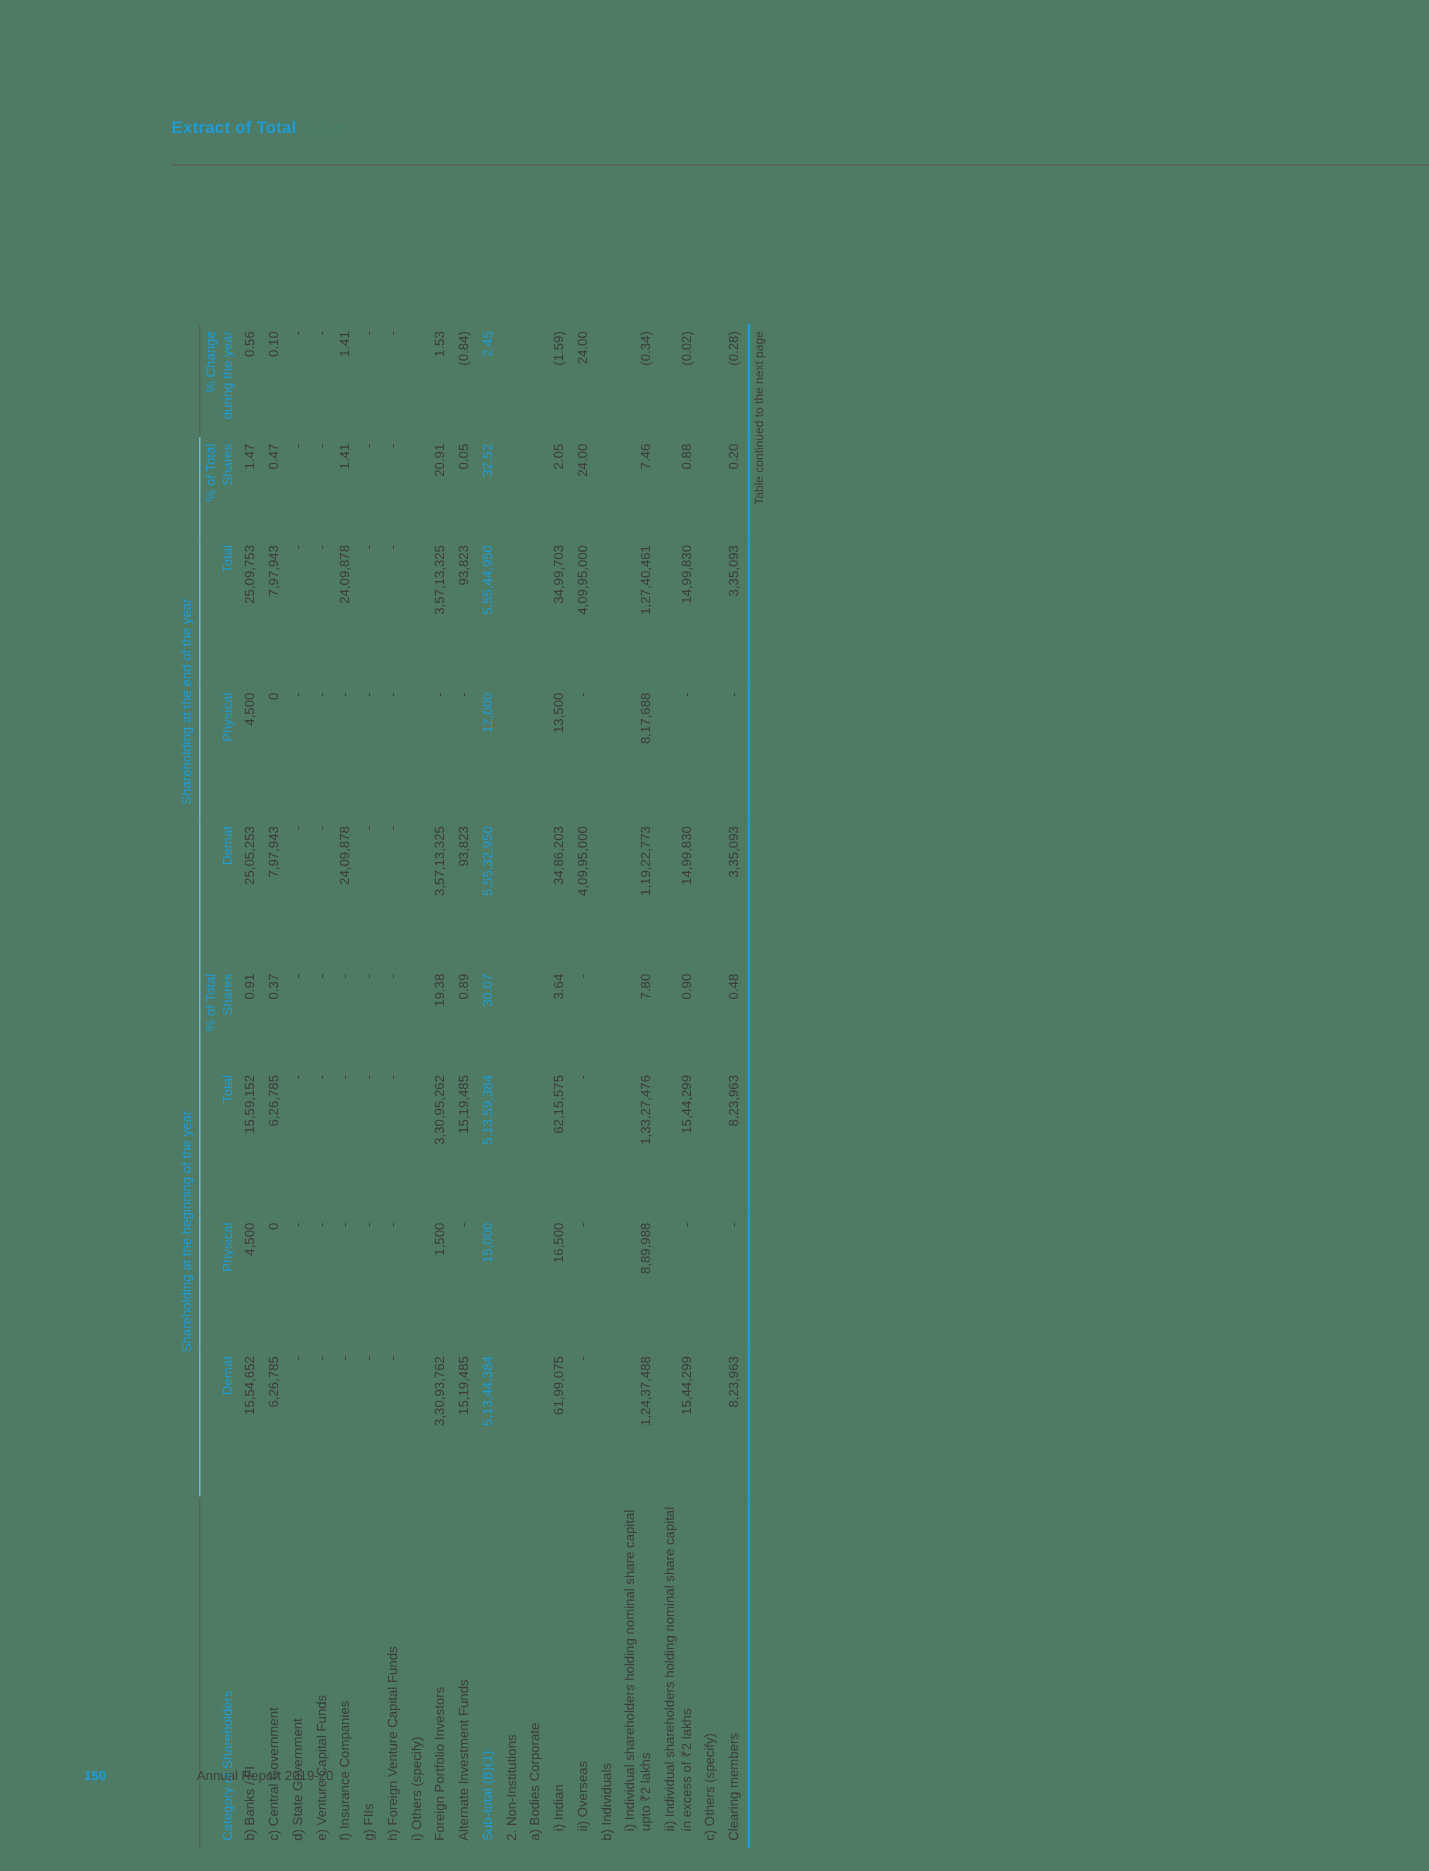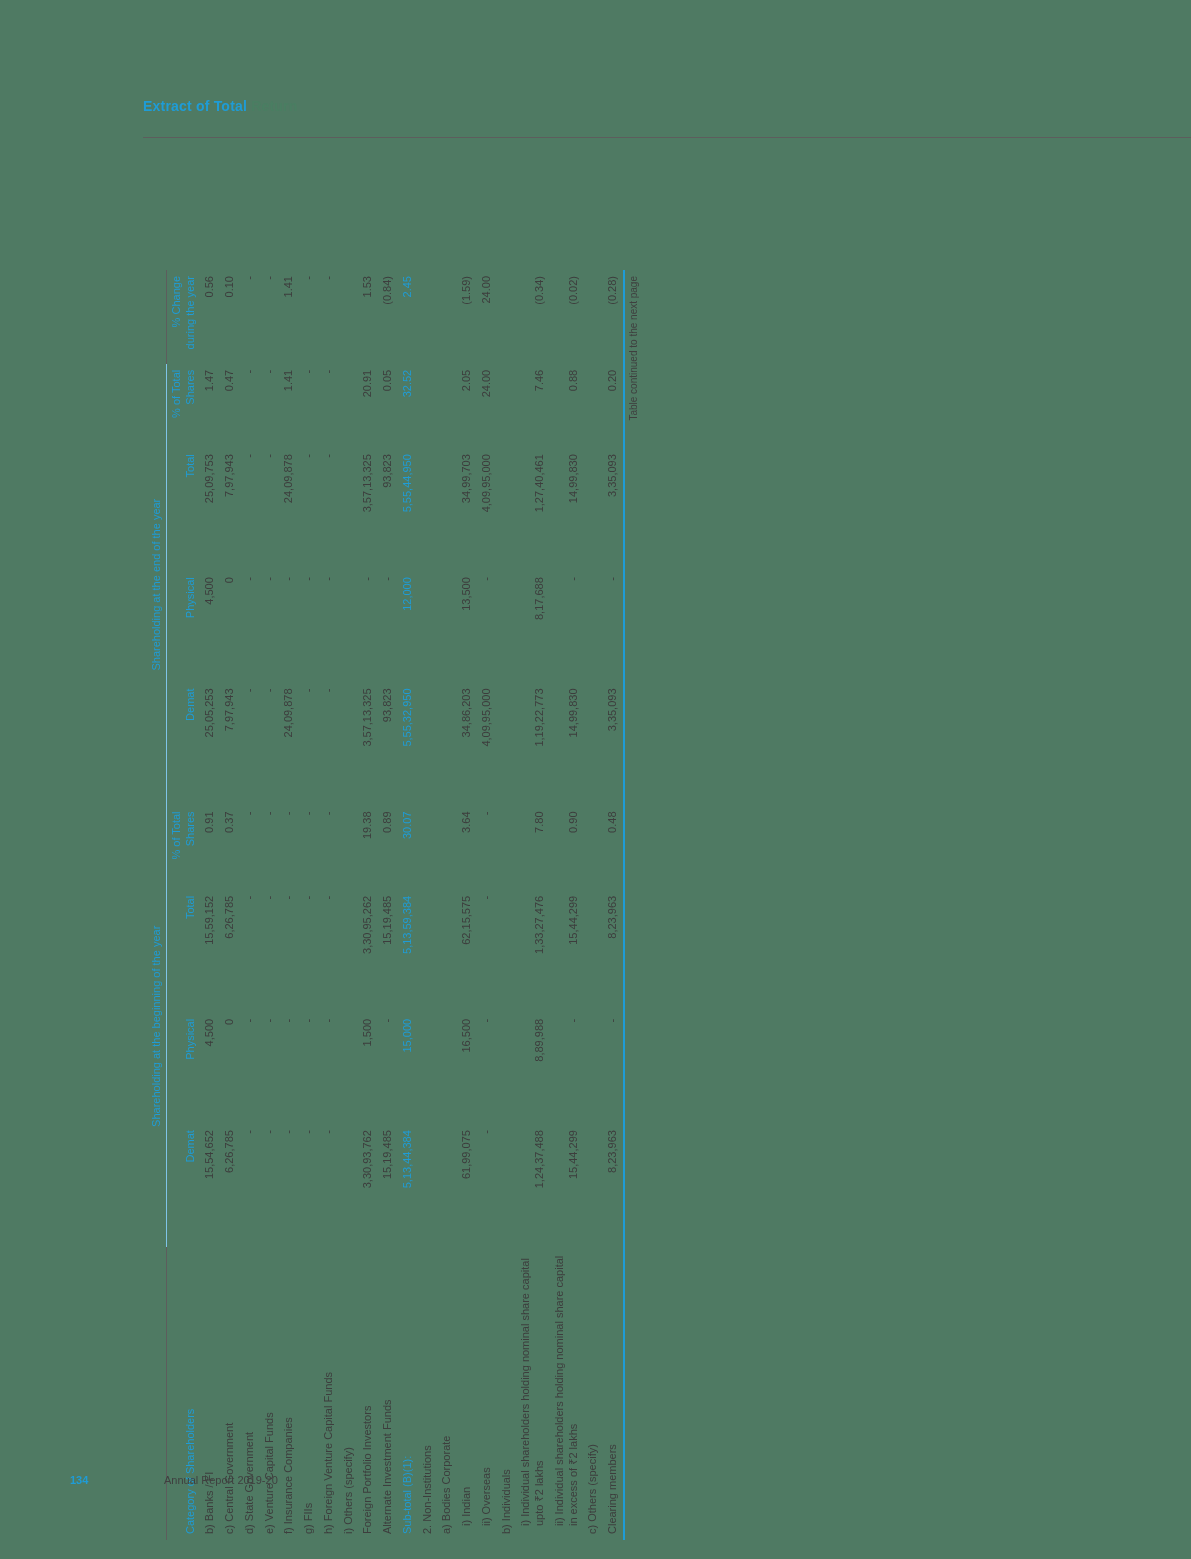--- a/index.html
+++ b/index.html
@@ -423,16 +423,16 @@
           </tbody>
         <tfoot>
           <tr>
             <td colspan="10" class="continued">Table continued to the next page</td>
           </tr>
         </tfoot>
       </table>
     </div>
   </div>
 
-  <div class="footer-page">134</div>
+  <div class="footer-page">150</div>
   <div class="footer-text">Annual Report 2019-20</div>
 
 </div>
 
 </body></html>

